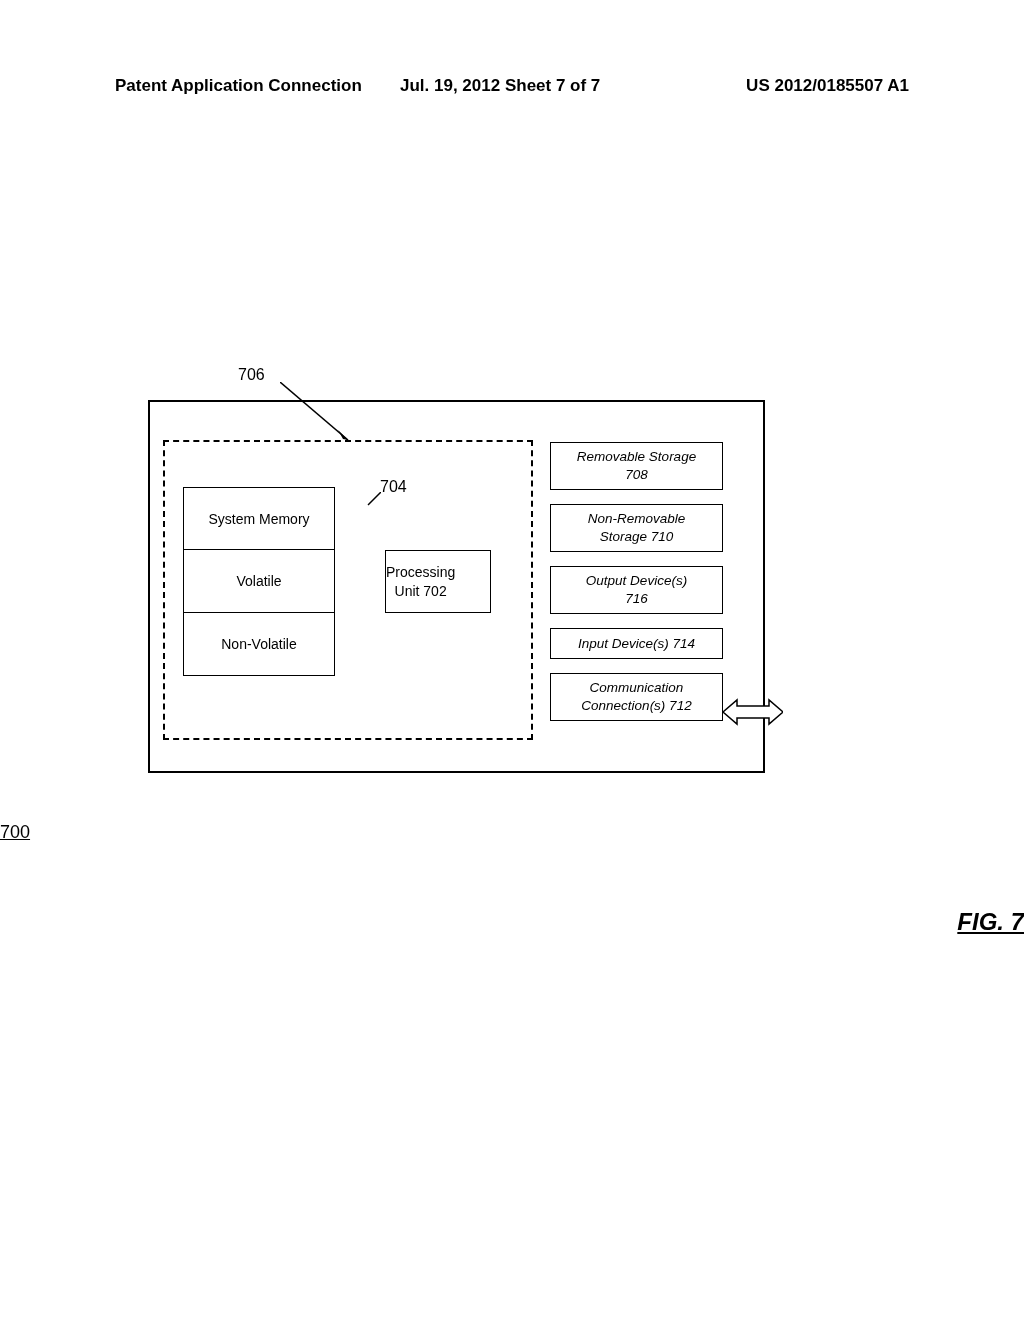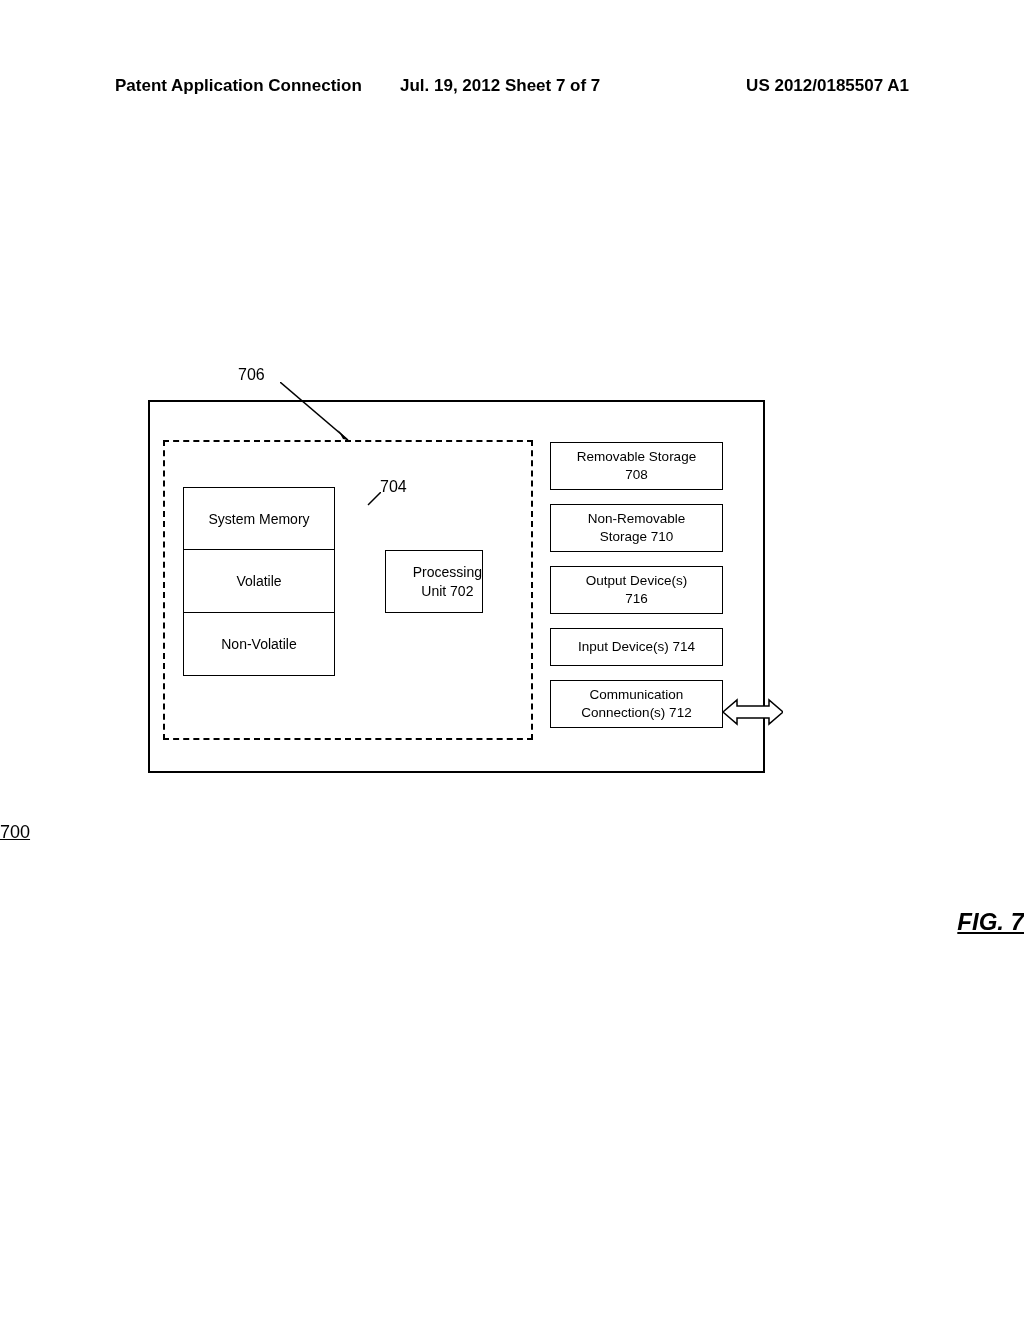--- a/index.html
+++ b/index.html
@@ -66,52 +66,53 @@
     text-align: center;
     background: #fff;
   }
   .sysmem-cell + .sysmem-cell { border-top: none; }
 
   
   .proc-unit {
     position: absolute;
     left: 385px;
     top: 550px;
-    width: 98px;
+    width: 106px;
     height: 63px;
     border: 1.5px solid #000;
     display: flex;
     align-items: center;
-    justify-content: flex-end;
+    justify-content: flex-start;
     font-size: 14px;
     text-align: center;
     line-height: 1.3;
     background: #fff;
   }
 
   
   .right-col {
     position: absolute;
     left: 550px;
     top: 442px;
     width: 173px;
+    font-style: italic;
   }
   .right-box {
     border: 1.5px solid #000;
     height: 48px;
     margin-bottom: 14px;
     display: flex;
     align-items: center;
     justify-content: center;
     font-size: 13.5px;
     text-align: center;
     line-height: 1.3;
     background: #fff;
   }
-  .right-box.short { height: 38px; }
+  .right-box.short { height: 31px; }
 
   
   .lbl-706 {
     position: absolute;
     left: 238px;
     top: 366px;
     font-size: 16px;
   }
   .lead-706 {
     position: absolute;

